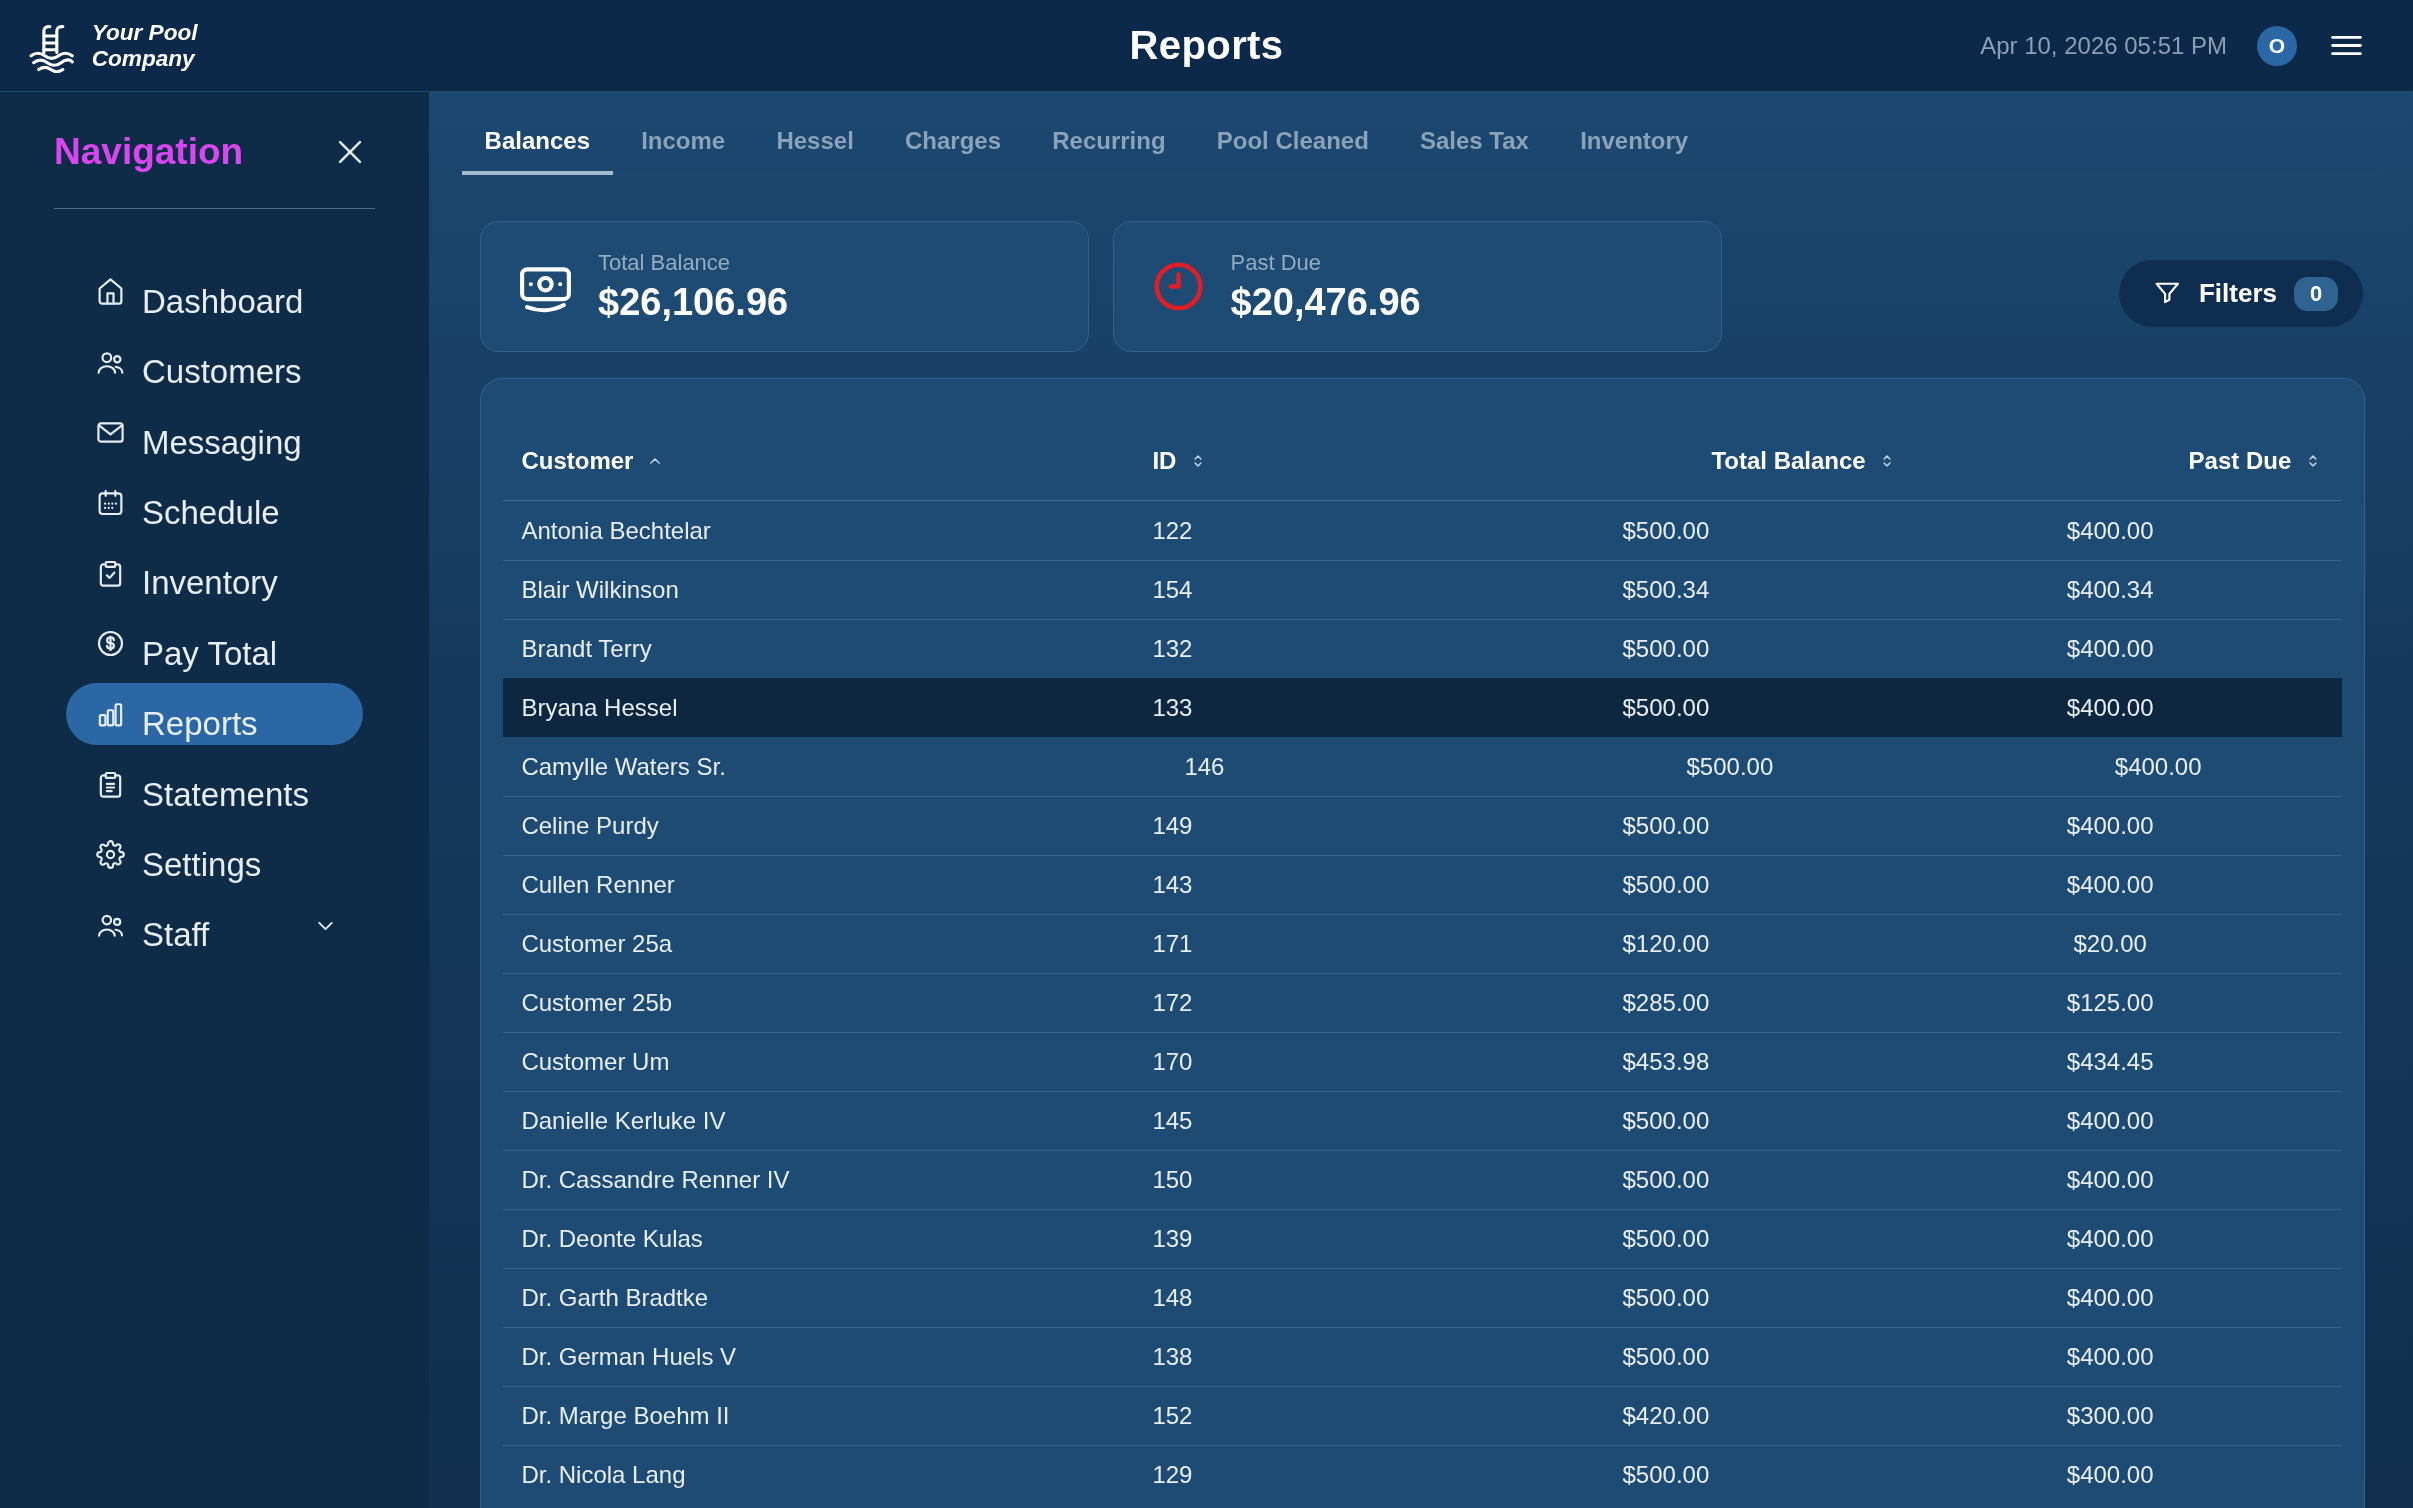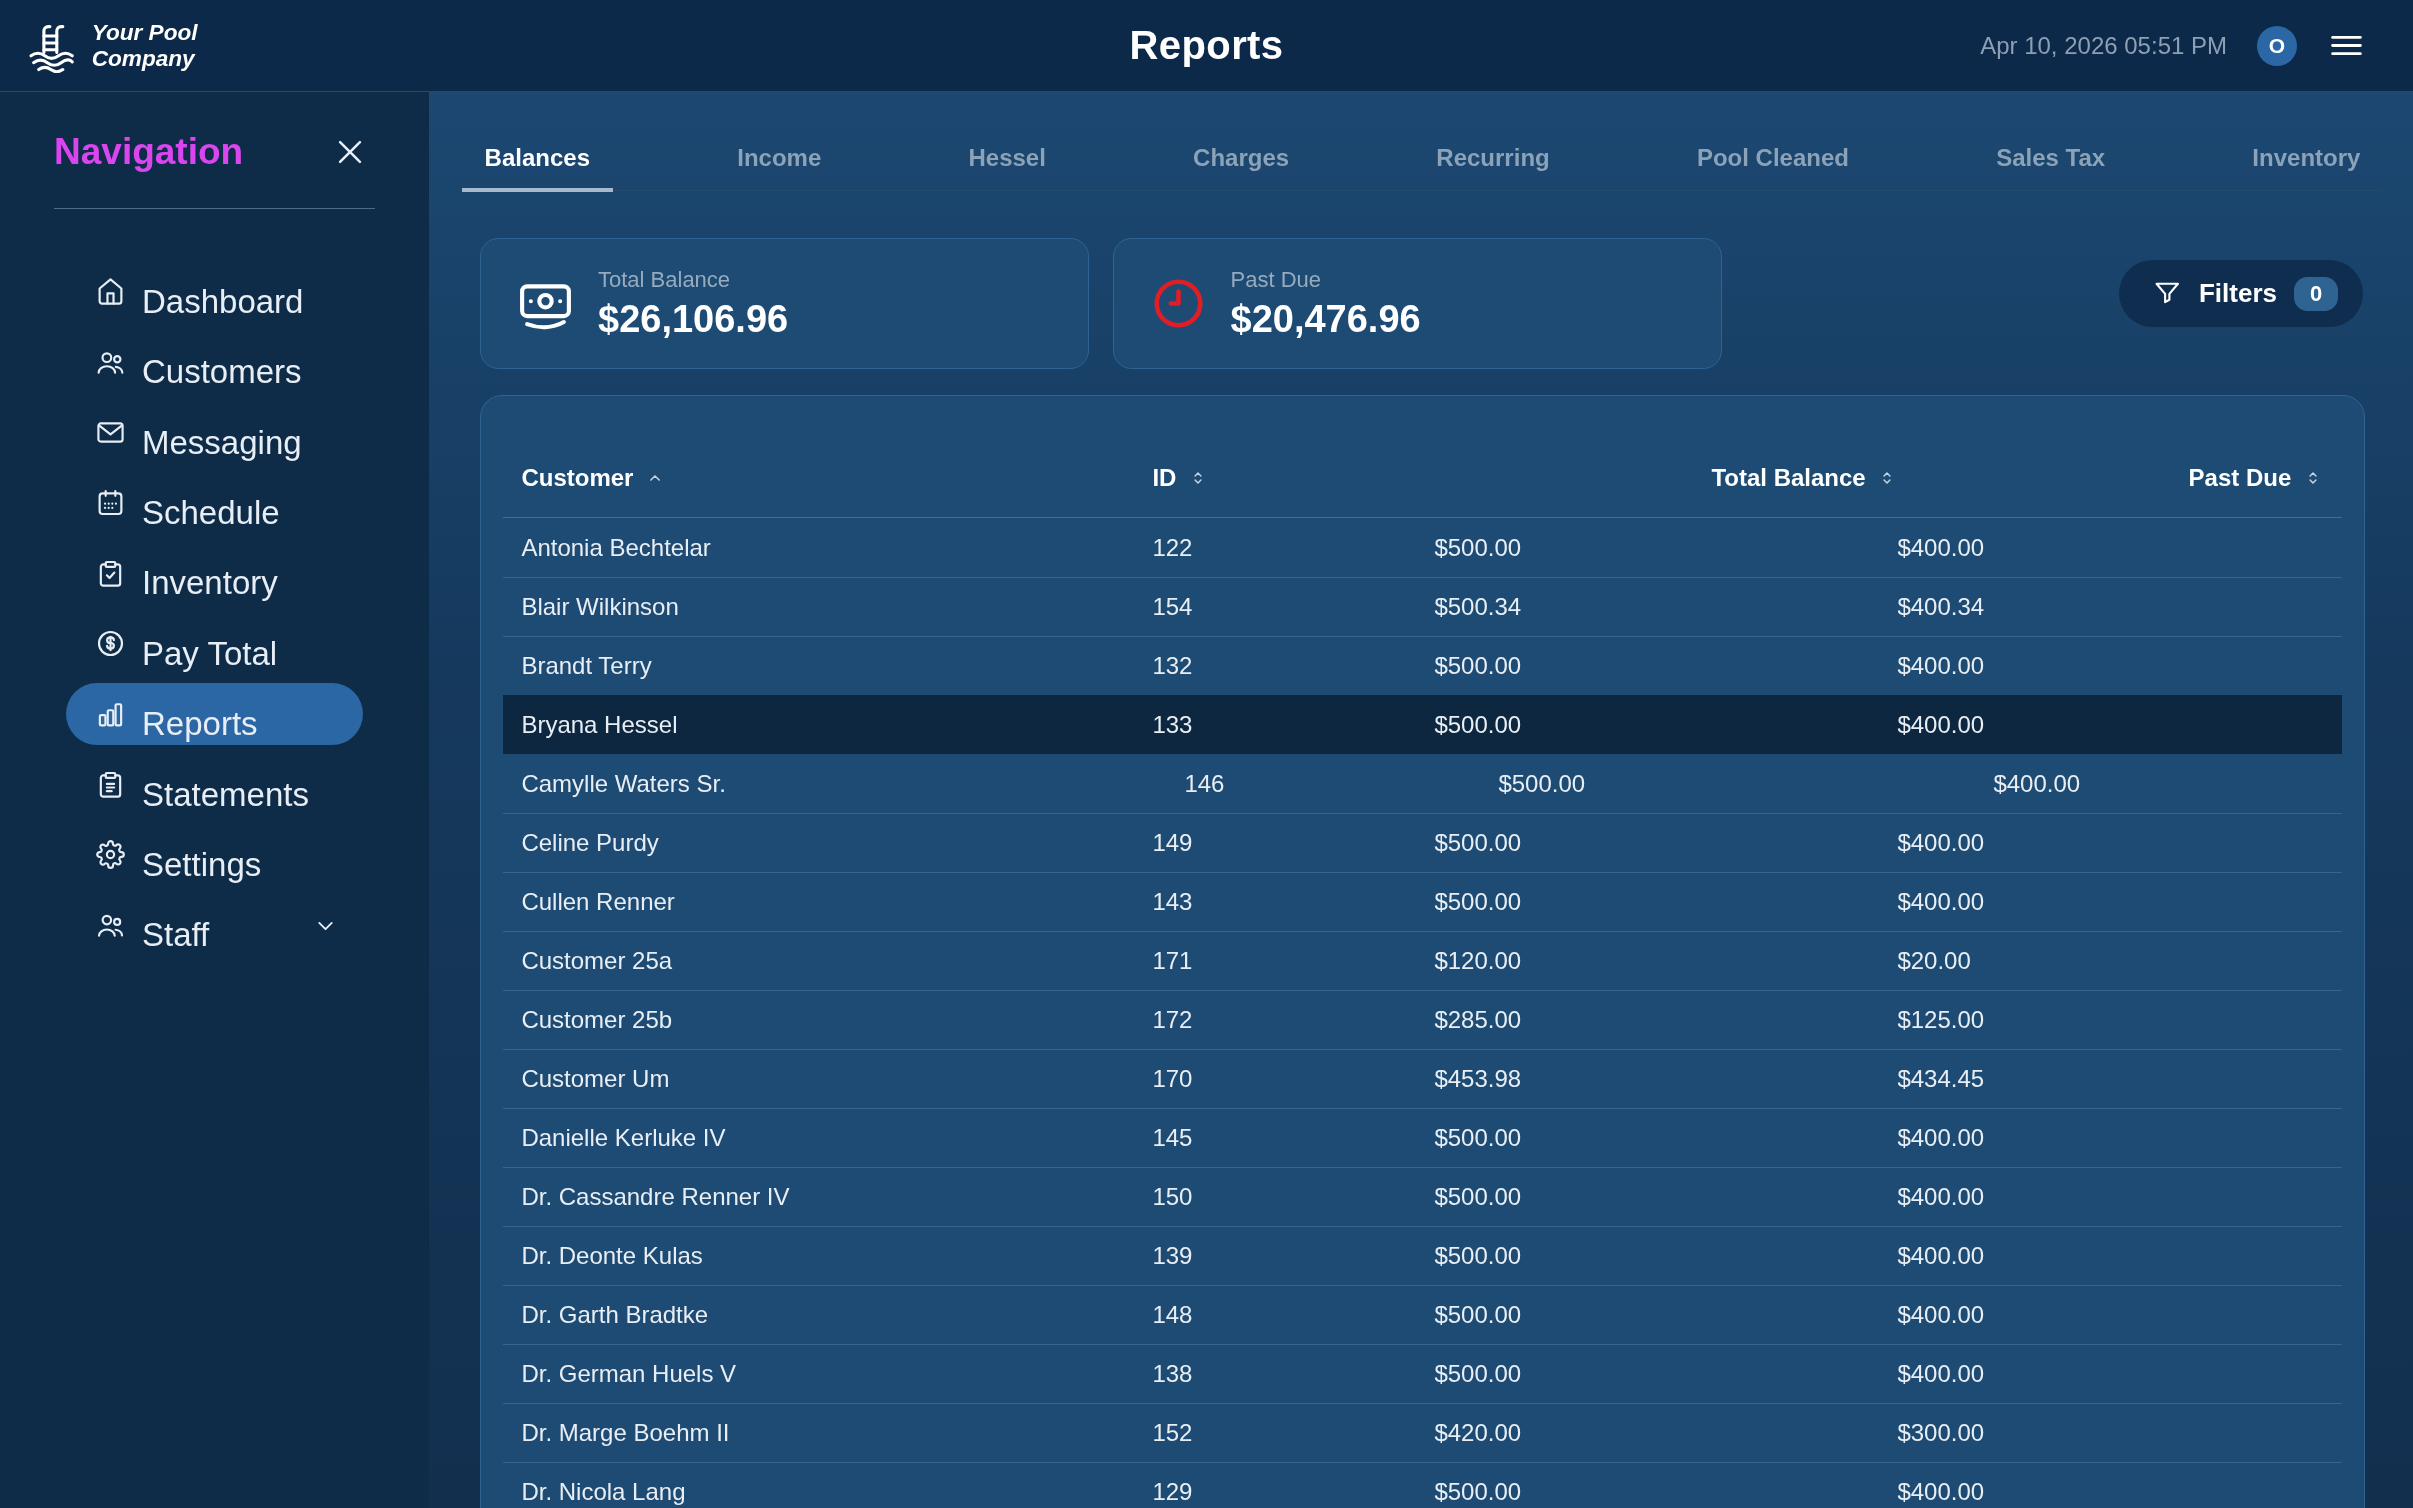--- a/index.html
+++ b/index.html
@@ -48,23 +48,22 @@
   }
   .nav-item.active { background:#2b67a5; }
   .nav-icon { width:29px; height:29px; flex:none; }
   .nav-item-label { font-size:33px; margin-left:17px;margin-top:20px; }
   .nav-chevron { width:25px; margin-left:auto; color:#e8eef5; }
 
   
   .main { position:absolute; top:92px; left:429px; width:1984px; height:1416px; }
 
   .tabs {
-    display:flex; gap:6px; margin:47px 30px 0 33px;
+    display:flex; gap:6px; margin:30px 30px 0 33px;
     border-bottom:1.7px solid #25496e;
-    justify-content:space-between;
   }
   .tab {
     padding:5px 22.6px 20px 22.6px; font-size:24px; font-weight:bold;
     color:#8ba2b8; cursor:pointer; margin-bottom:-1.7px; white-space:nowrap;
   }
   .tab.active { color:#ffffff; border-bottom:4.2px solid #a7bacd; padding-bottom:16px; }
 
   .stats-row { display:flex; gap:23.5px; margin:47px 0 0 51px; }
   .stat-card {
     width:609px; height:131px; background:#1d4b74;
@@ -101,21 +100,21 @@
   }
   .thead { height:122px; padding-top:42px; font-weight:bold; font-size:24px; color:#ffffff;
     border-bottom:0.8px solid rgba(151,193,232,0.28); }
   .th { display:flex; align-items:center; gap:11.7px; cursor:pointer; }
   .th.right { justify-content:flex-end; }
   .sort-icn { width:20px; height:20px; color:#c6d4e2; stroke-width:2.2; flex:none; }
   .row { height:59px; font-size:24px; color:#e9eef4; border-top:0.8px solid rgba(151,193,232,0.22); cursor:pointer; }
   .row:first-child { border-top:none; }
   .row.selected { background:#0d2740; border-top-color:transparent; }
   .row.selected + .row { border-top-color:transparent;gap:32px; }
-  .cell.right { text-align:left; }
+  .cell.right { text-align:center; }
 </style>
 </head>
 <body>
 
 <svg width="0" height="0" style="position:absolute" aria-hidden="true">
   <defs>
     <symbol id="i-logo" viewBox="0 0 64 64">
       <g fill="none" stroke="#ffffff" stroke-width="3.6" stroke-linecap="round" stroke-linejoin="round">
         <path d="M22 40 V15 a5 5 0 0 1 5-5 h2"></path>
         <path d="M37 40 V15 a5 5 0 0 1 5-5 h2"></path>

